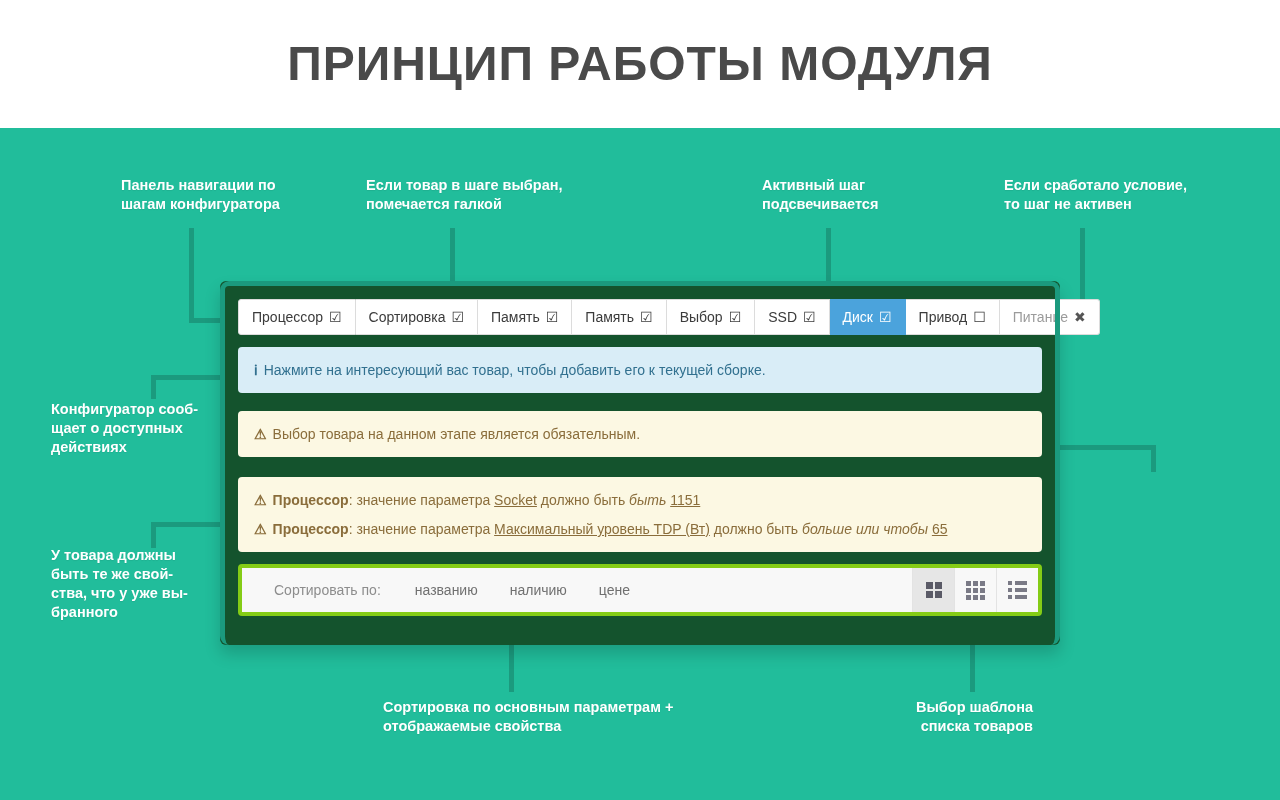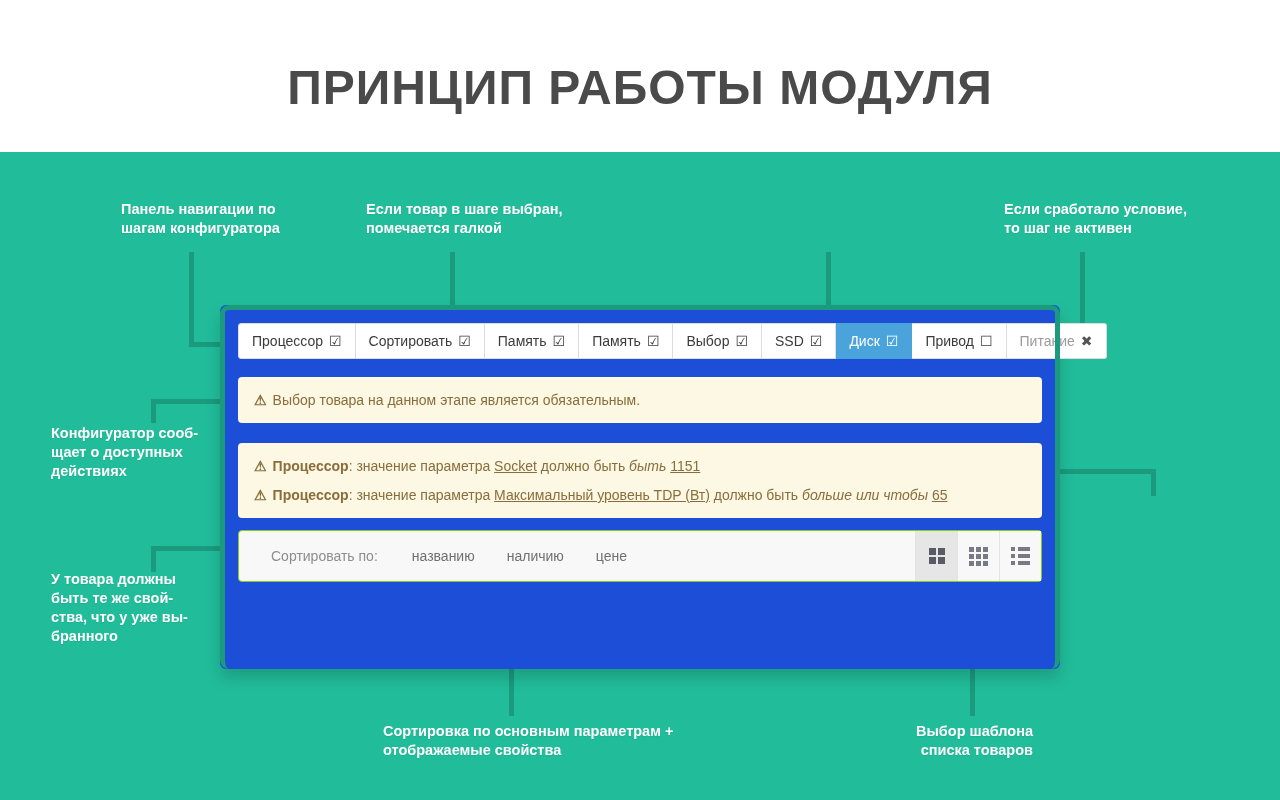--- a/index.html
+++ b/index.html
@@ -2,21 +2,21 @@
 <html><head>
 <meta charset="utf-8">
 <style>
   * { box-sizing: border-box; margin: 0; padding: 0; }
   html, body {
     width: 1280px; height: 800px;
     background: #ffffff;
     font-family: "Liberation Sans", sans-serif;
     overflow: hidden;
   }
-  #root { position: relative; width: 1280px; height: 691px; margin-top: 24px; }
+  #root { position: relative; width: 1280px; height: 691px; }
 
   
   .header-band {
     position: absolute; left: 0; top: 0; width: 1280px; height: 128px;
     background: #ffffff;
   }
   .page-title {
     position: absolute; left: 0; top: 36px; width: 1280px;
     text-align: center;
     font-size: 48px; font-weight: bold; letter-spacing: 1px;
@@ -44,21 +44,21 @@
     line-height: 19px;
     white-space: pre-line;
     text-shadow: 0 1px 1px rgba(0,0,0,.07);
   }
   .callout.right-al { text-align: right; }
 
   
   .app-card {
     position: absolute; left: 220px; top: 281px;
     width: 840px; height: 364px;
-    background: #1d4ed8;
+    background: #14532d;
     border-radius: 6px;
     box-shadow: 0 9px 16px rgba(0,0,0,.17);
   }
   .card-border-top {
     position: absolute; left: 220px; top: 281px;
     width: 840px; height: 364px;
     border: 5px solid #1b9a7e;
     border-radius: 9px;
     border-bottom: none;
     pointer-events: none;
@@ -100,21 +100,21 @@
   .alert-row + .alert-row { margin-top: 9px; }
   .alert b { font-weight: bold; }
   .alert u { text-decoration: underline; }
   .alert i { font-style: italic; }
 
   
   .sortbar {
     margin-top: 12px;
     height: 52px;
     background: #f8f8f8;
-    border: 1px solid #84cc16;
+    border: 4px solid #84cc16;
     border-radius: 4px;
     display: flex; align-items: stretch;
   }
   .sort-label {
     display: flex; align-items: center; padding: 0 18px 0 32px;
     font-size: 14px; color: #8d8d8d;
   }
   .sort-opt {
     display: flex; align-items: center; padding: 0 16px;
     font-size: 14px; color: #707070;
@@ -175,20 +175,22 @@
   <div class="line lv" style="left:1151px; top:445px; height:27px;"></div>
 
   <div class="line lv" style="left:509px; top:620px; height:72px;"></div>
 
   <div class="line lv" style="left:970px; top:620px; height:72px;"></div>
 
   <div class="callout" style="left:121px; top:176px;">Панель навигации по
 шагам конфигуратора</div>
   <div class="callout" style="left:366px; top:176px;">Если товар в шаге выбран,
 помечается галкой</div>
+  <div class="callout" style="left:762px; top:176px;">Активный шаг
+подсвечивается</div>
   <div class="callout" style="left:1004px; top:176px;">Если сработало условие,
 то шаг не активен</div>
   <div class="callout" style="left:51px; top:400px;">Конфигуратор сооб-
 щает о доступных
 действиях</div>
   <div class="callout" style="left:51px; top:546px;">У товара должны
 быть те же свой-
 ства, что у уже вы-
 бранного</div>
   <div class="callout" style="left:383px; top:698px;">Сортировка по основным параметрам +
@@ -198,21 +200,21 @@
 
   <div class="app-card">
     <div class="card-inner">
 
       <div class="tabs">
         <div class="tab">
             <span>Процессор</span>
             <span class="tab-ico">☑</span>
           </div>
         <div class="tab">
-            <span>Сортировать</span>
+            <span>Сортировка</span>
             <span class="tab-ico">☑</span>
           </div>
         <div class="tab">
             <span>Память</span>
             <span class="tab-ico">☑</span>
           </div>
         <div class="tab">
             <span>Память</span>
             <span class="tab-ico">☑</span>
           </div>
@@ -231,20 +233,23 @@
         <div class="tab">
             <span>Привод</span>
             <span class="tab-ico">☐</span>
           </div>
         <div class="tab disabled">
             <span>Питание</span>
             <span class="tab-ico">✖</span>
           </div>
       </div>
 
+      <div class="alert alert-info">
+        <span class="a-ico">ℹ</span><span>Нажмите на интересующий вас товар, чтобы добавить его к текущей сборке.</span>
+      </div>
 
       <div class="alert alert-warn" style="margin-top:18px;">
         <span class="a-ico">⚠</span><span>Выбор товара на данном этапе является обязательным.</span>
       </div>
 
       <div class="alert alert-warn" style="margin-top:20px;">
         <div class="alert-row">
           <span class="a-ico">⚠</span><b>Процессор</b><span>: значение параметра </span><u>Socket</u><span> должно быть </span><i>быть</i><span> </span><u>1151</u>
         </div>
         <div class="alert-row">

